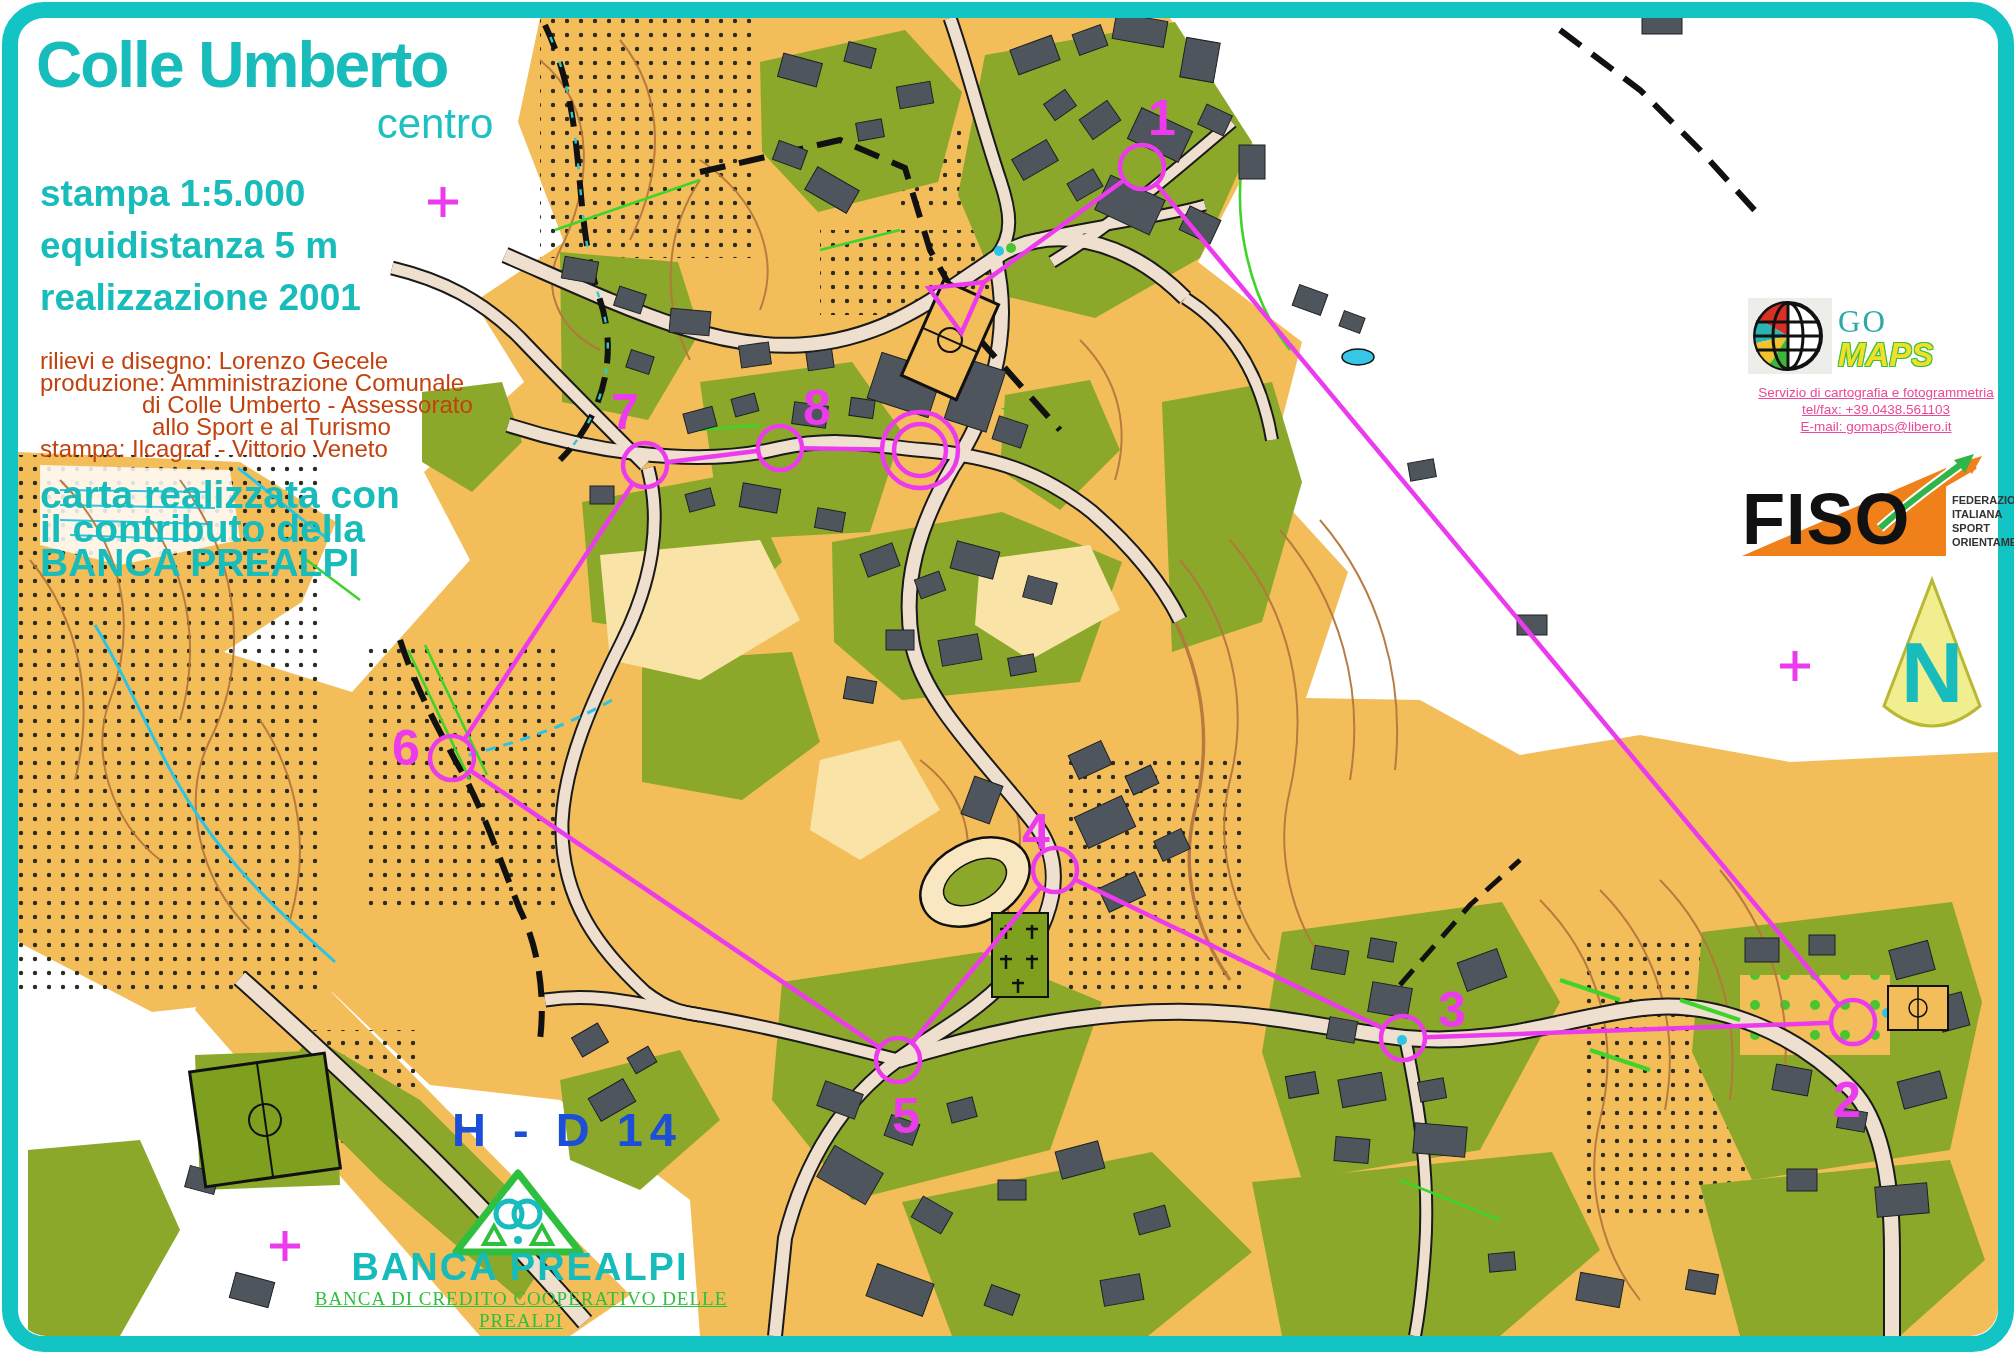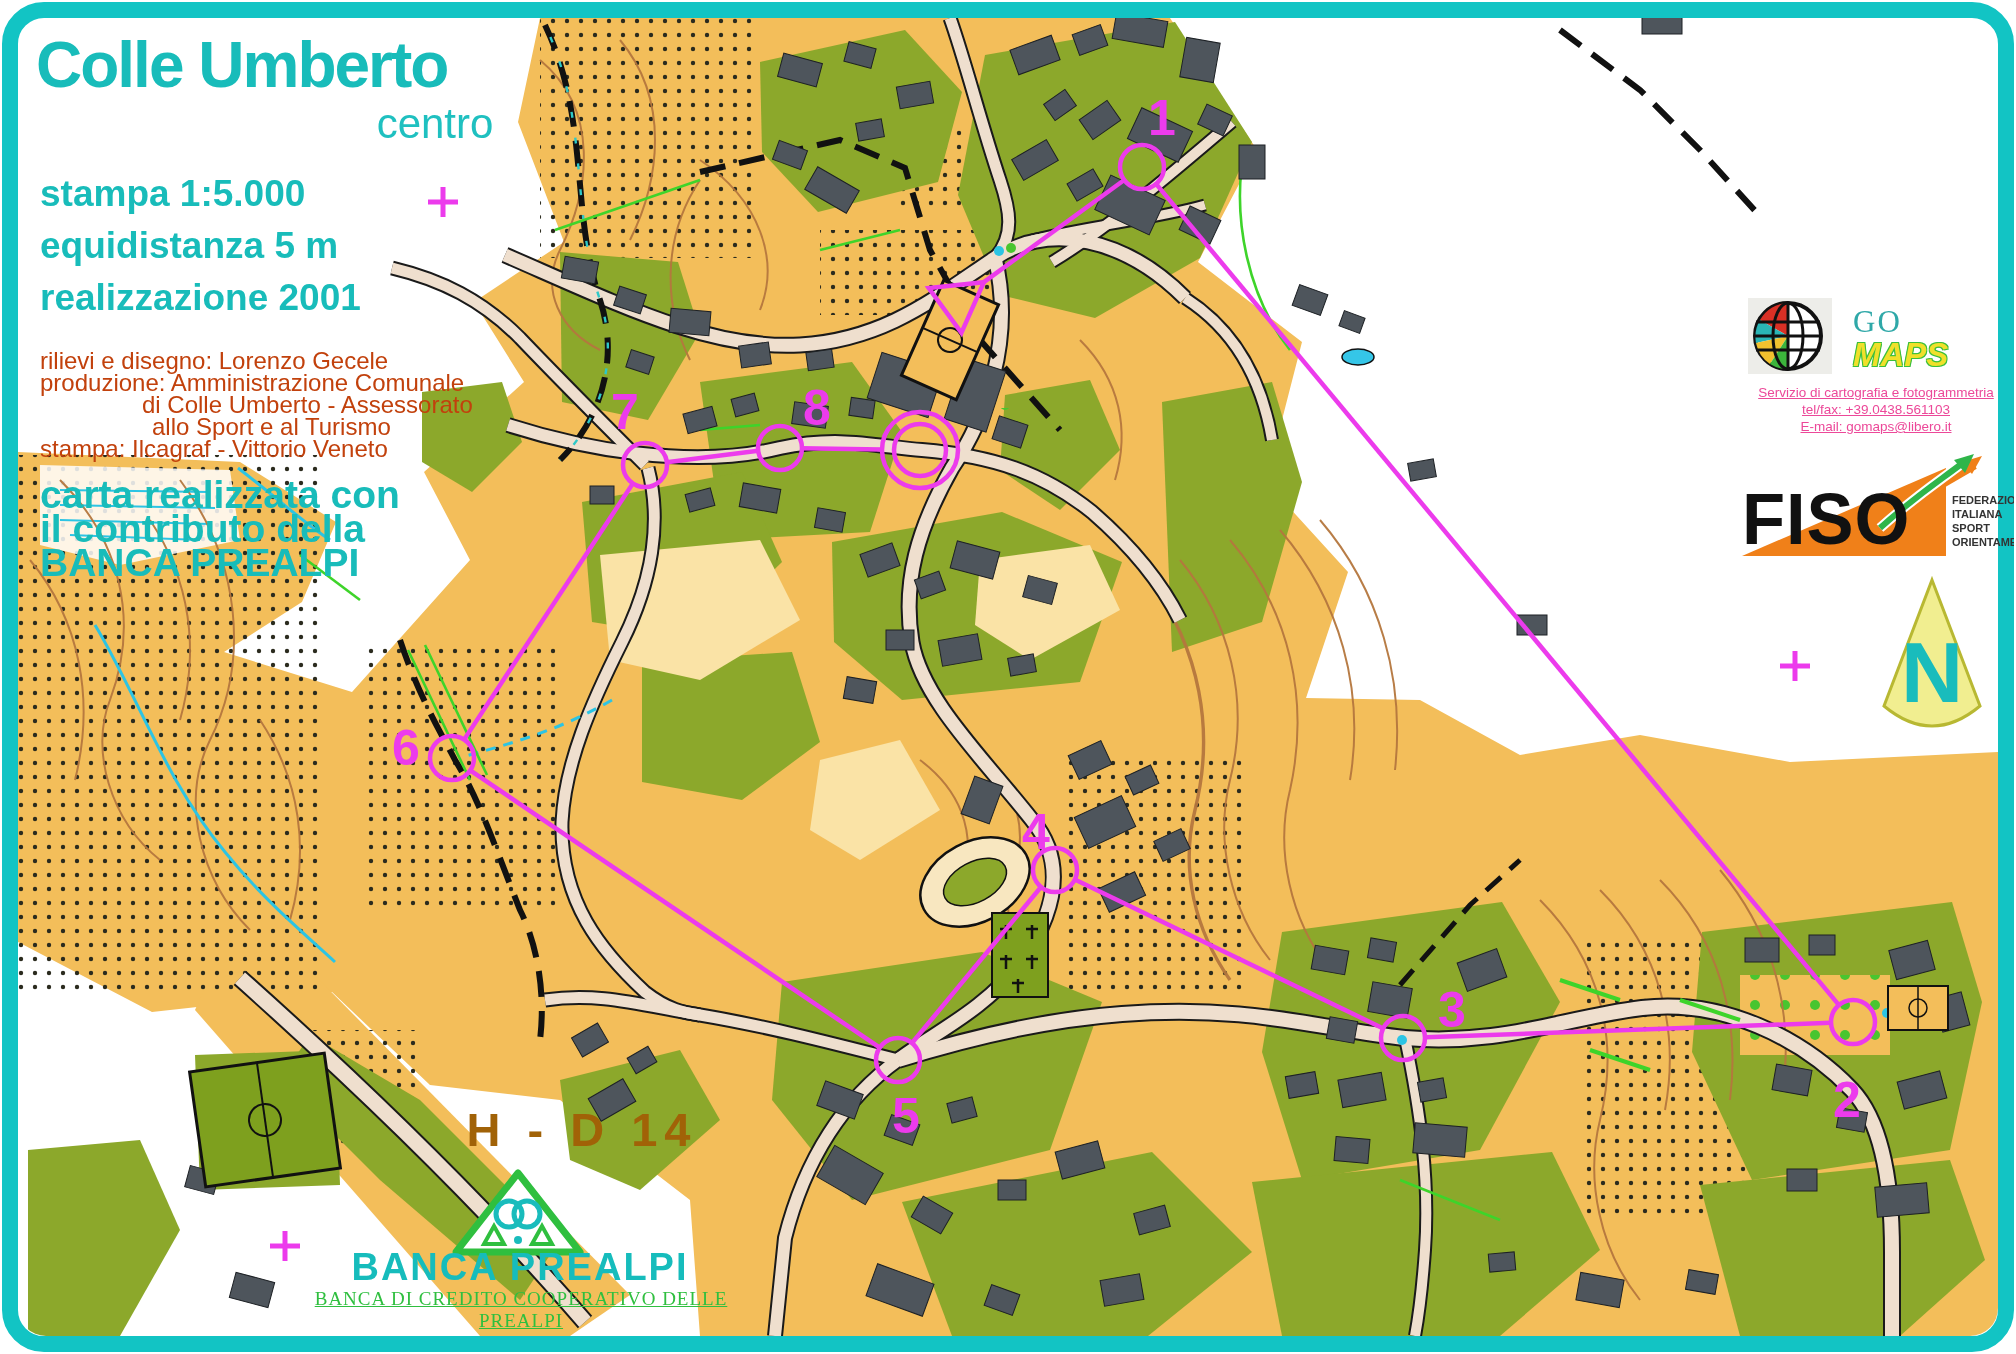--- a/index.html
+++ b/index.html
@@ -7,25 +7,25 @@
         font-family:"Liberation Sans",sans-serif;}
   .page svg.mapsvg{position:absolute;left:0;top:0;}
   .abs{position:absolute;}
   .map-title{left:36px;top:28px;font-size:64px;font-weight:bold;color:#18BCBA;letter-spacing:-2px;}
   .map-subtitle{left:340px;top:100px;width:190px;text-align:center;font-size:42px;color:#1FC0C0;}
   .scale-block{left:40px;top:168px;font-size:37px;font-weight:bold;color:#18BCBA;line-height:52px;}
   .credits{left:40px;top:350px;font-size:24px;color:#c2410c;line-height:22px;}
   .credits .ind1{padding-left:102px;}
   .credits .ind2{padding-left:112px;}
   .contribution{left:40px;top:478px;font-size:39px;font-weight:bold;color:#18BCBA;line-height:34px;}
-  .course-class{left:432px;top:1102px;width:300px;text-align:center;font-size:47px;font-weight:bold;
-                color:#a16207;letter-spacing:7px;}
+  .course-class{left:452px;top:1102px;width:300px;font-size:47px;font-weight:bold;
+                color:#1d4ed8;letter-spacing:7px;}
   .gomaps{left:1748px;top:298px;width:260px;}
   .gomaps .row{display:flex;align-items:flex-start;}
-  .gomaps .words{margin-left:21px;margin-top:6px;}
+  .gomaps .words{margin-left:6px;margin-top:6px;}
   .gomaps .go{font-family:"Liberation Serif",serif;font-size:31px;color:#2FA8A8;letter-spacing:2px;}
   .gomaps .maps{font-size:33px;font-weight:bold;font-style:italic;color:#F0E02A;margin-top:-4px;
      text-shadow:-1px -1px 0 #3bbf3b,1px -1px 0 #3bbf3b,-1px 1px 0 #3bbf3b,1px 1px 0 #3bbf3b;}
   .gomaps .sub{margin-top:8px;text-align:center;font-size:13.5px;color:#ec4899;line-height:17px;width:256px;text-decoration:underline;}
   .fiso{left:1738px;top:452px;}
   .banca-logo{left:448px;top:1168px;}
   .banca-name{left:300px;top:1246px;width:440px;text-align:center;font-size:38px;font-weight:bold;
               color:#16BCBC;letter-spacing:2px;}
   .banca-sub{left:278px;top:1288px;width:486px;text-align:center;font-family:"Liberation Serif",serif;
              font-size:19px;color:#2FBF3F;text-decoration:underline;letter-spacing:1px;}

